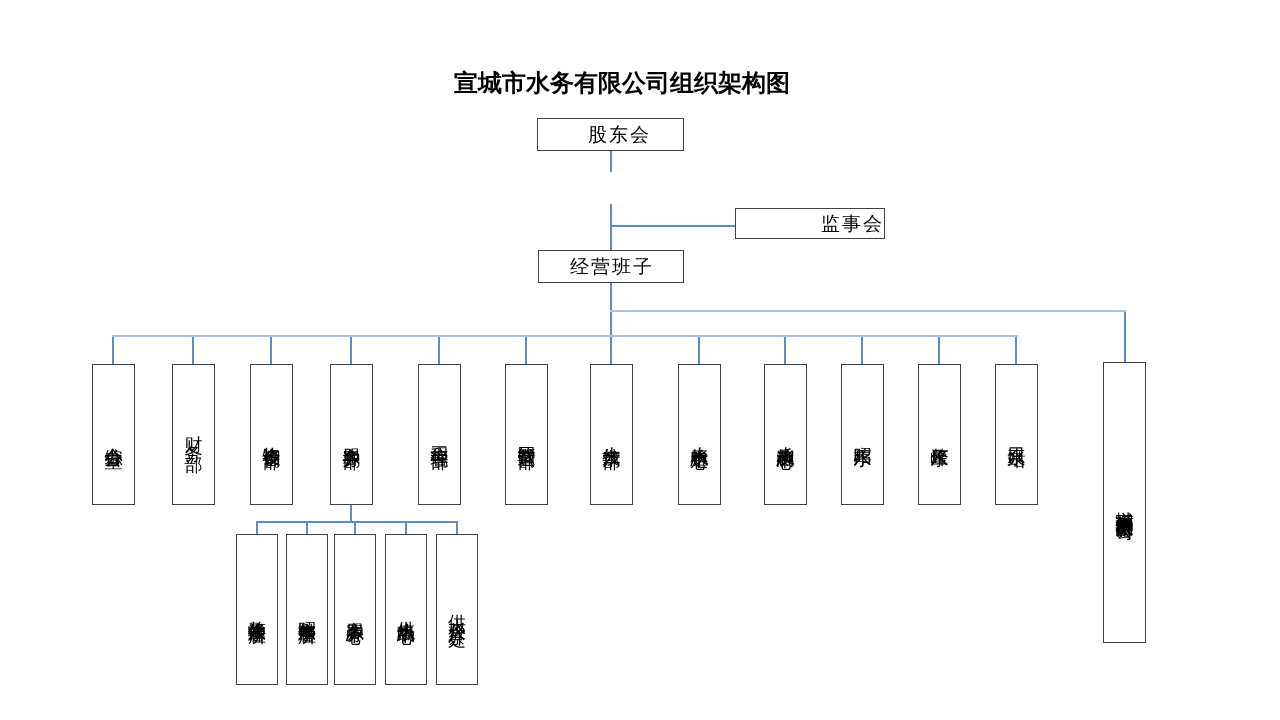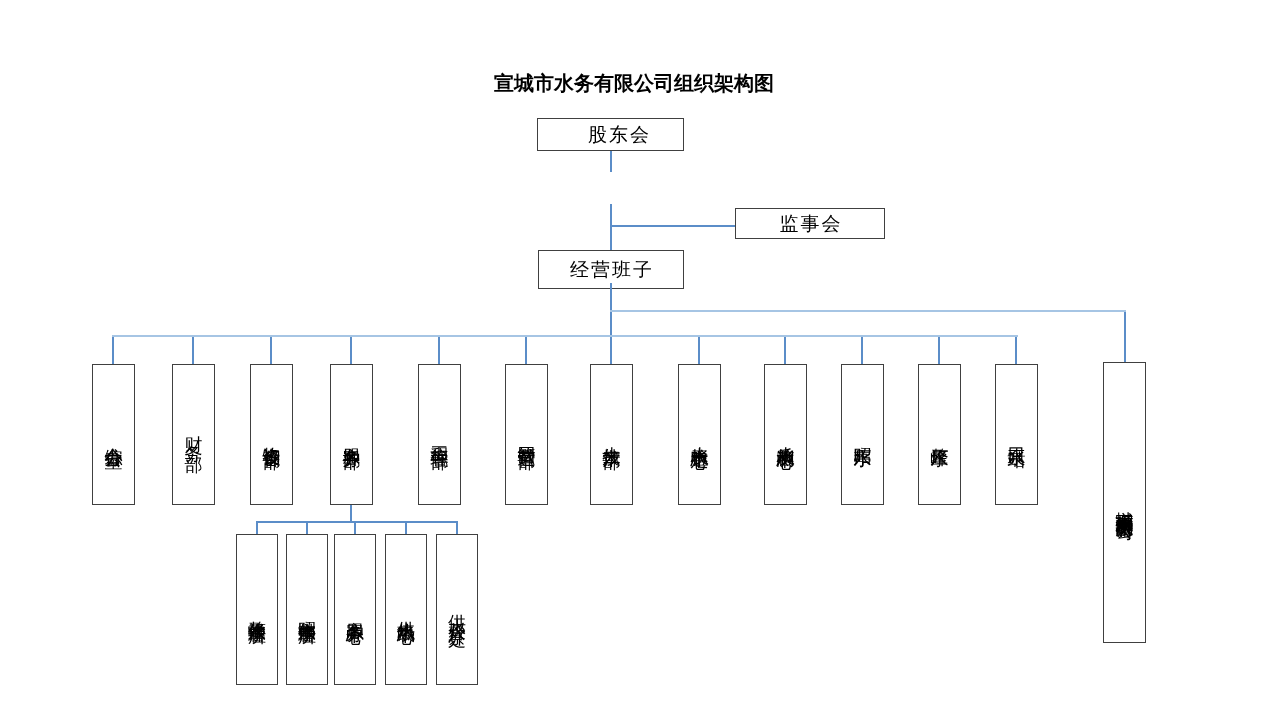--- a/index.html
+++ b/index.html
@@ -13,26 +13,25 @@
     position: relative;
     width: 1280px;
     height: 720px;
     background: #ffffff;
     overflow: hidden;
   }
   .chart-title {
     position: absolute;
     left: 454px;
     top: 69px;
-    font-size: 20px;
+    font-size: 24px;
     font-weight: bold;
     line-height: 28px;
     letter-spacing: 0;
     white-space: nowrap;
-    margin-left: 40px;
   }
   
   .box {
     position: absolute;
     border: 1px solid #404040;
     background: #ffffff;
     box-sizing: border-box;
   }
   .gov {
     display: flex;
@@ -68,24 +67,24 @@
 </head>
 <body>
 
 <div class="canvas">
 
   <div class="chart-title">宣城市水务有限公司组织架构图</div>
 
   <div class="box gov" style="left:537px; top:118px; width:147px; height:33px;padding-left:16px;">
     <span>股东会</span>
   </div>
-  <div class="box gov" style="left:735px; top:208px; width:150px; height:31px;">
+  <div class="box gov" style="left:735px; top:208px; width:150px; height:31px;justify-content:flex-end;">
     <span>监事会</span>
   </div>
-  <div class="box gov" style="left:538px; top:250px; width:146px; height:39px;font-family:Liberation Serif, serif;">
+  <div class="box gov" style="left:538px; top:250px; width:146px; height:33px;font-family:Liberation Serif, serif;">
     <span>经营班子</span>
   </div>
 
   <div class="vline" style="left:610px; top:151px; height:21px;"></div>
   <div class="vline" style="left:610px; top:204px; height:46px;"></div>
   <div class="hline" style="left:611px; top:225px; width:124px;"></div>
 
   <div class="vline" style="left:610px; top:283px; height:54px;"></div>
   <div class="hline light" style="left:610px; top:310px; width:516px;"></div>
   <div class="vline" style="left:1124px; top:312px; height:51px;"></div>

